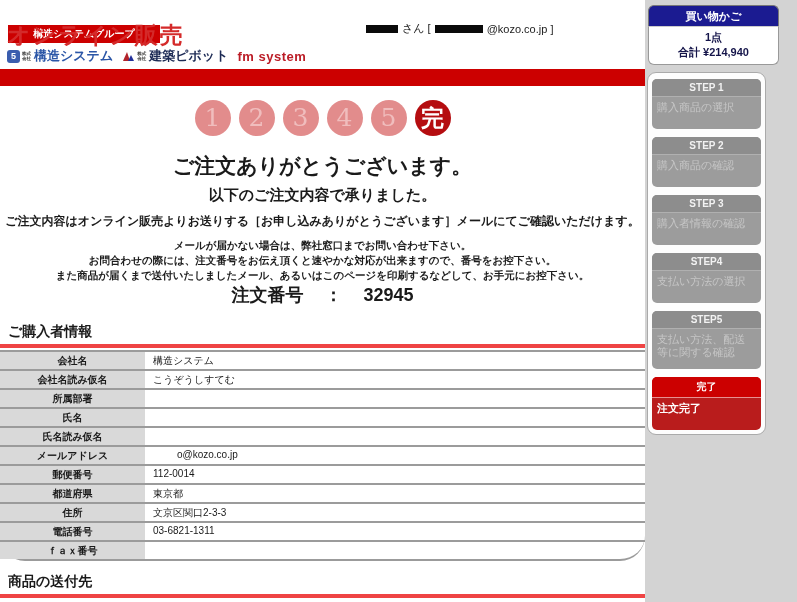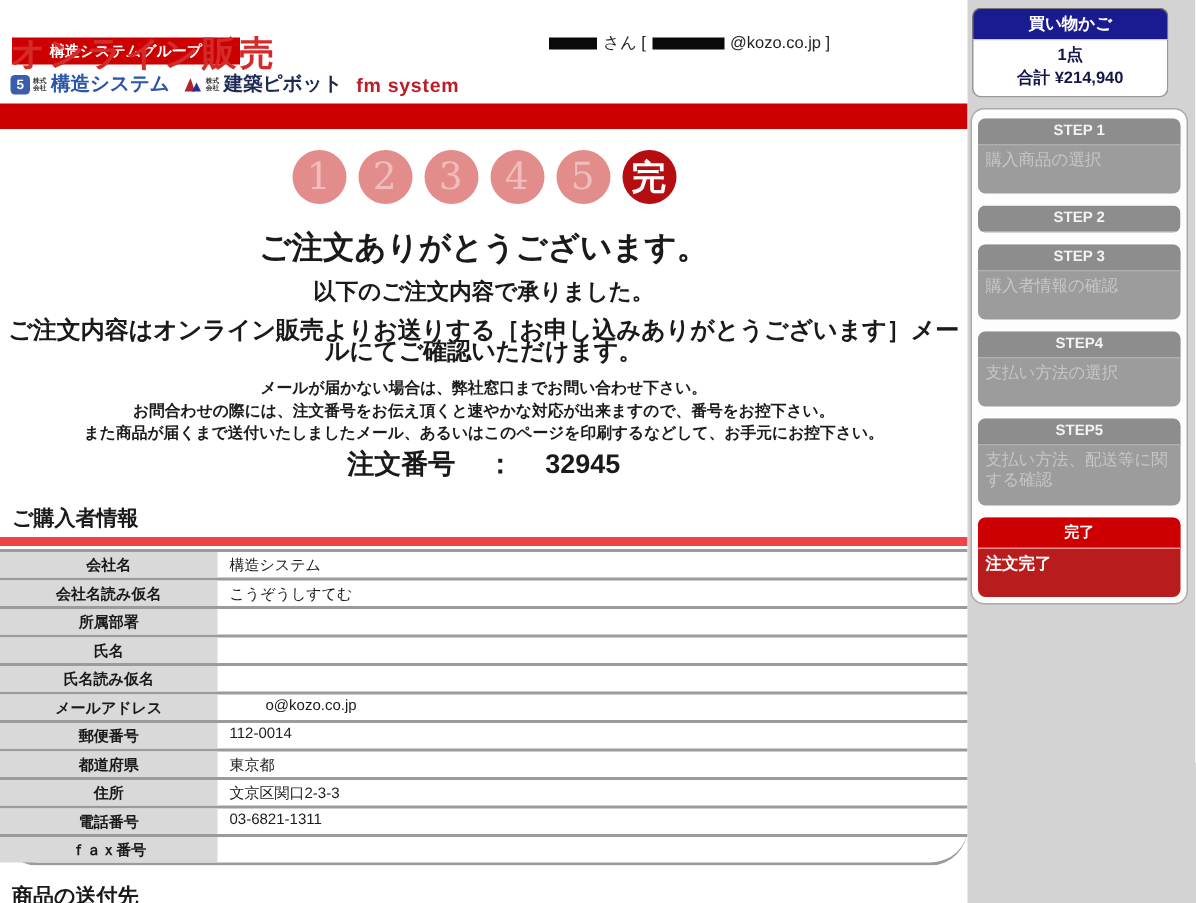--- a/index.html
+++ b/index.html
@@ -30,46 +30,46 @@
   .red-bar{position:absolute;left:0;top:69px;width:645px;height:17px;background:#cc0000;}
   
   .progress{display:flex;justify-content:center;gap:8px;margin-top:14px;}
   .p-circle{width:36px;height:36px;border-radius:50%;background:#e28c8c;color:#f0bdbd;
     font-family:"DejaVu Serif",serif;font-size:25px;line-height:36px;text-align:center;}
   .p-final{background:#b50d10;color:#ffffff;font-weight:bold;font-size:23px;
     font-family:"Liberation Sans",sans-serif;}
   
   .thanks{margin-top:17px;text-align:center;font-size:21px;font-weight:bold;line-height:26px;}
   .sub{margin-top:7px;text-align:center;font-size:15px;font-weight:bold;line-height:18px;}
-  .note-bold{margin-top:10px;text-align:center;font-size:16px;font-weight:bold;line-height:14px;}
+  .note-bold{margin-top:10px;text-align:center;font-size:12px;font-weight:bold;line-height:14px;}
   .notes{margin-top:10px;text-align:center;font-size:10.5px;font-weight:bold;
     line-height:15px;color:#1c1c1c;}
   .order-line{margin-top:0;text-align:center;font-size:18px;font-weight:bold;line-height:24px;}
   .order-line .sep{margin:0 16px;}
   
   .sec-title{margin-top:14px;font-size:14px;font-weight:bold;
-    padding:2px 0 3px 8px;border-bottom:6px solid #ef4444;}
+    padding:2px 0 3px 8px;border-bottom:4px solid #ef4444;}
   .sec-title.second{margin-top:10px;}
   .data-table{margin-top:2px;border-bottom:2px solid #9b9b9b;border-radius:25px;}
   .t-row{display:flex;border-top:2px solid #9b9b9b;}
   .t-label{width:145px;background:#d9d9d9;font-size:10px;font-weight:bold;
     text-align:center;padding:1.5px 0;box-sizing:border-box;min-height:13.5px;}
   .t-value{flex:1;font-size:10px;padding:1.5px 0 1.5px 8px;}
   .t-row.indent .t-value{padding-left:32px;}
   
   .sidebar{position:absolute;left:645px;top:0;width:152px;height:602px;
     background:#d3d3d3;box-sizing:border-box;}
   .cart-box{margin:5px 18px 7px 3px;}
   .cart-head{background:#1b1b91;color:#fff;font-size:11px;font-weight:bold;
     text-align:center;line-height:20px;height:20px;border:1px solid #777;
     border-bottom:none;border-radius:6px 6px 0 0;}
   .cart-body{background:#fff;border:1px solid #999;border-top:1px solid #ccc;
     border-radius:0 0 6px 6px;text-align:center;font-size:11px;font-weight:bold;
     color:#15154a;padding:3px 0 4px;line-height:15px;}
-  .steps-panel{margin-left:2px;width:145px;background:#fdfdfd;border:1px solid #aaa;
+  .steps-panel{margin-left:2px;width:119px;background:#fdfdfd;border:1px solid #aaa;
     border-radius:9px;padding:6px 4px 2px;box-sizing:border-box;}
   .step-box{margin-bottom:8px;border-radius:5px;overflow:hidden;background:#9c9c9c;}
   .step-head{background:#8d8d8d;color:#f2f2f2;font-size:10px;font-weight:bold;
     text-align:center;padding:3px 0;border-bottom:1px solid #b0b0b0;}
   .step-body{color:#c6c6c6;font-size:11px;line-height:13px;padding:4px 5px 10px;min-height:18px;}
   .step-box.done{background:#b91c1c;margin-bottom:2px;}
   .step-box.done .step-head{background:#cc0000;color:#fff;border-bottom:1px solid #e89090;}
   .step-box.done .step-body{color:#fff;font-weight:bold;}
 </style>
 </head>
@@ -221,20 +221,21 @@
 
   <div class="steps-panel">
 
       <div class="step-box">
         <div class="step-head">STEP 1</div>
         <div class="step-body">購入商品の選択</div>
       </div>
 
       <div class="step-box">
         <div class="step-head">STEP 2</div>
+        <div class="step-body">購入商品の確認</div>
       </div>
 
       <div class="step-box">
         <div class="step-head">STEP 3</div>
         <div class="step-body">購入者情報の確認</div>
       </div>
 
       <div class="step-box">
         <div class="step-head">STEP4</div>
         <div class="step-body">支払い方法の選択</div>

